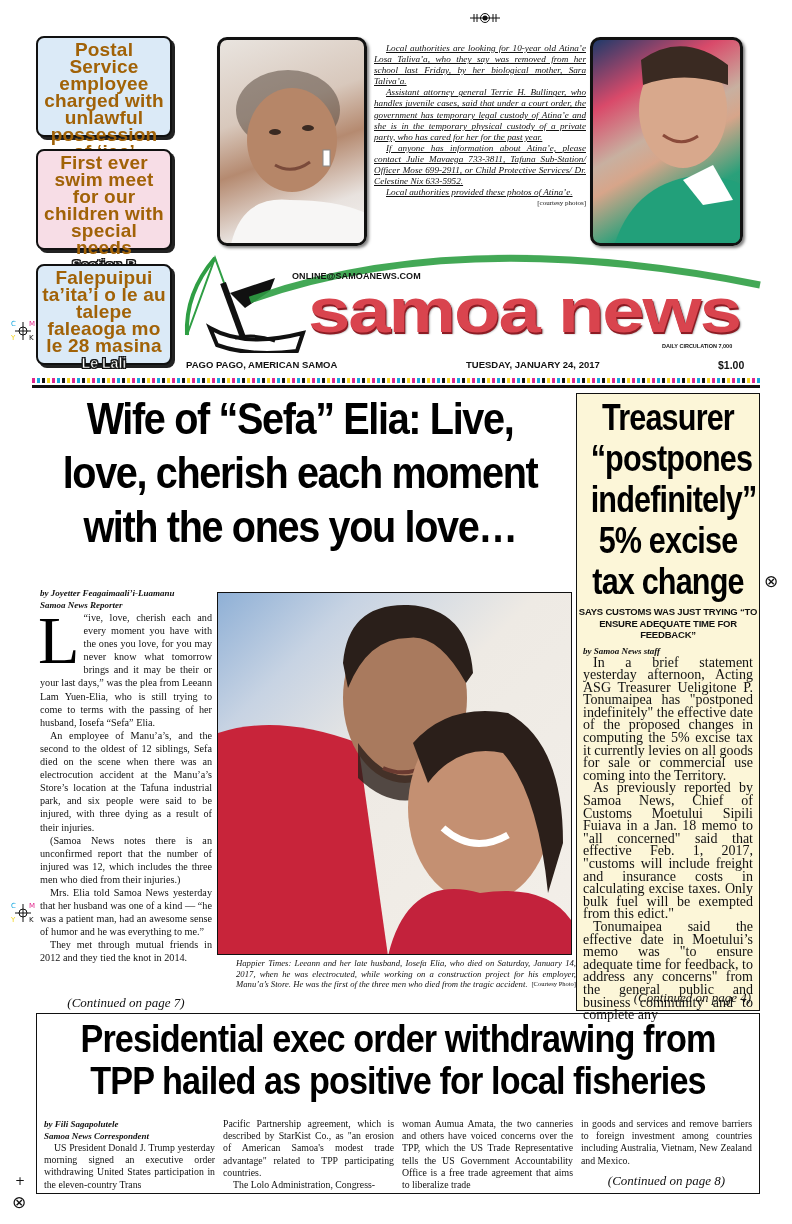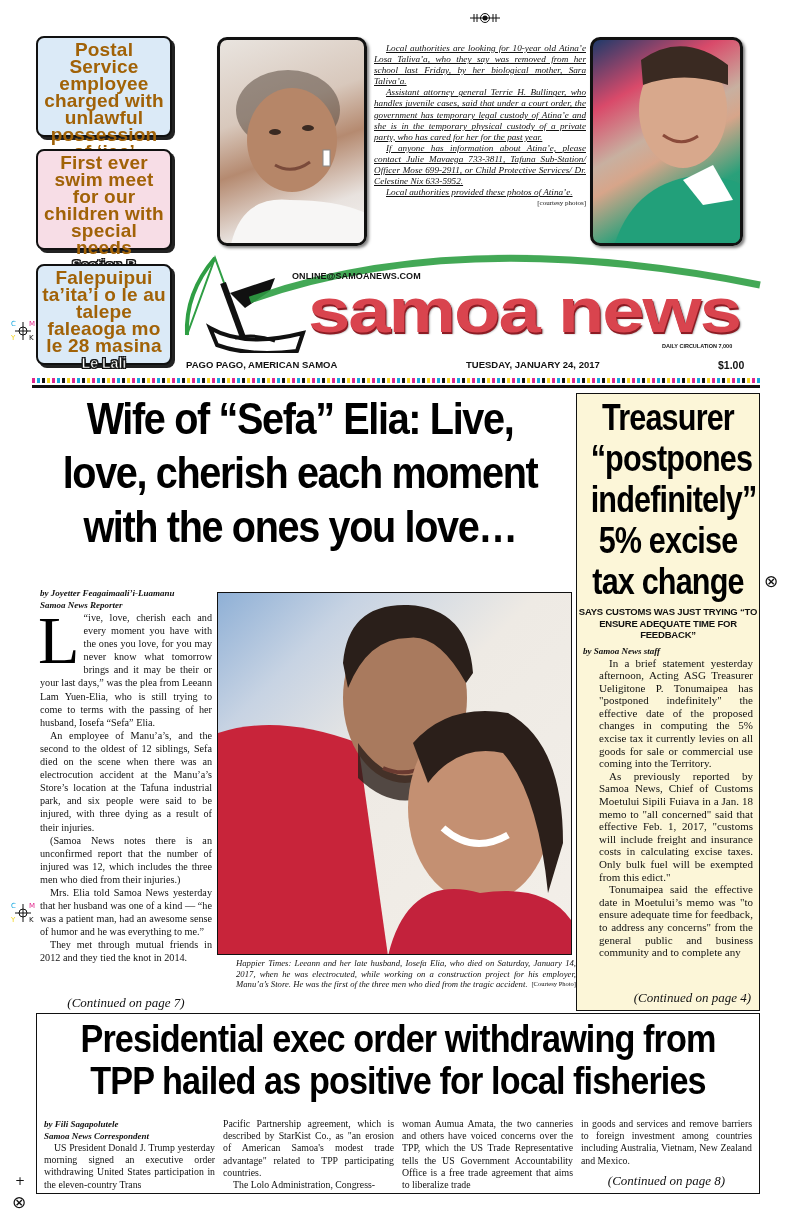--- a/index.html
+++ b/index.html
@@ -94,21 +94,21 @@
   .sidebar-headline {
     font-family: "Liberation Sans", sans-serif; font-weight: bold;
     font-size: 36px; line-height: 41px; text-align: center; color: #000;
     letter-spacing: -1px; transform: scaleX(0.85); transform-origin: center top;
     margin-top: 3px;
   }
   .sidebar-deck {
     font-family: "Liberation Sans", sans-serif; font-weight: bold;
     font-size: 9.5px; line-height: 11.5px; text-align: center; margin-top: 4px; letter-spacing: -0.2px;
   }
-  .sidebar .body-col { padding: 0 6px; font-size: 11px; line-height: 12.6px; margin-left: 16px; }
+  .sidebar .body-col { padding: 0 6px; font-size: 14px; line-height: 12.6px; }
 
   
   .couple-photo {
     position: absolute; left: 217px; top: 592px; width: 355px; height: 363px;
     border: 1.5px solid #111; overflow: hidden;
   }
   .caption {
     position: absolute; left: 236px; top: 958px; width: 340px;
     font-style: italic; font-size: 8.7px; line-height: 10.6px; text-align: justify;
   }

